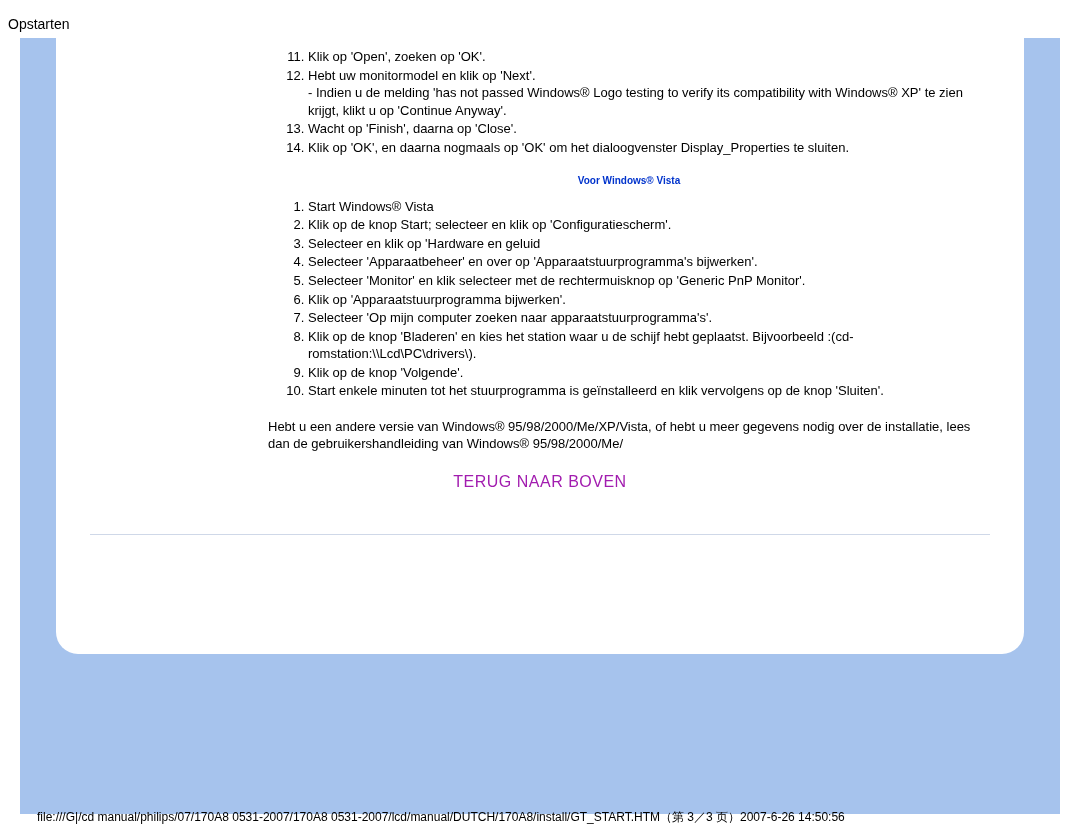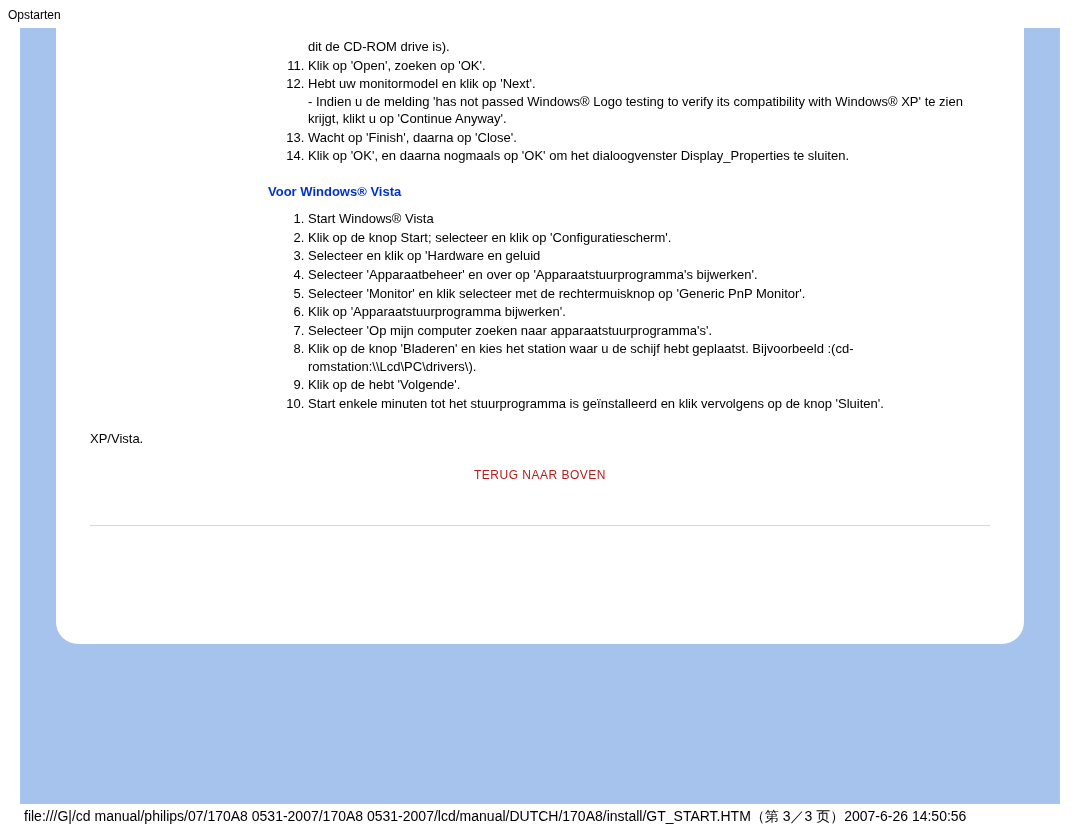--- a/index.html
+++ b/index.html
@@ -5,23 +5,23 @@
   * { margin: 0; padding: 0; box-sizing: border-box; }
   body {
     font-family: Arial, Helvetica, sans-serif;
     font-size: 13px;
     background: #fff;
     width: 1080px;
     height: 834px;
     position: relative;
   }
   .page-title-top {
-    font-size: 12px;
+    font-size: 14px;
     color: #000;
-    padding: 8px 0 0 8px;
+    padding: 16px 0 0 8px;
   }
   .outer-bg {
     background: #a6c3ed;
     margin: 6px 20px 0 20px;
     padding: 0;
     height: 776px;
     position: relative;
   }
   .white-panel {
     background: #fff;
@@ -46,95 +46,95 @@
   ol.num-list li {
     margin-bottom: 1px;
   }
   .sub-note {
     margin-left: 0;
   }
   .section-heading {
     color: #0033cc;
     font-weight: bold;
     margin: 18px 0 10px 0;
-    font-size: 13px;
+    font-size: 10px;
+    text-align: center;
   }
   .para-block {
     margin-top: 18px;
     margin-bottom: 16px;
   }
   .xp-vista-line {
     margin-left: -178px;
     margin-top: 18px;
   }
   .back-top-wrap {
     text-align: center;
     margin-top: 18px;
     margin-left: -178px;
   }
   .back-top {
-    color: #b91c1c;
-    font-size: 12px;
+    color: #a21caf;
+    font-size: 16px;
     letter-spacing: 0.5px;
     cursor: pointer;
     text-align: right;
   }
   .hr-line {
     border: none;
     border-top: 1px solid #cfd8e8;
     margin: 42px 0 0 0;
     width: 100%;
     margin-left: -178px;
     width: calc(100% + 178px);
   }
   .footer-path {
     position: absolute;
     bottom: 8px;
-    left: 24px;
-    font-size: 14px;
+    left: 37px;
+    font-size: 12px;
     color: #000;
   }
 </style>
 </head>
 <body>
 
 <div class="page-title-top">Opstarten</div>
 
 <div class="outer-bg">
   <div class="white-panel">
     <div class="content-area">
 
       <ol class="num-list" start="10" style="margin-top:0;">
-        <li style="list-style:none; margin-left:0;">dit de CD-ROM drive is).</li>
         <li value="11">Klik op 'Open', zoeken op 'OK'.</li>
         <li value="12">
           <span>Hebt uw monitormodel en klik op 'Next'.</span>
           <div class="sub-note">- Indien u de melding 'has not passed Windows® Logo testing to verify its compatibility with Windows® XP' te zien krijgt, klikt u op 'Continue Anyway'.</div>
         </li>
         <li value="13">Wacht op 'Finish', daarna op 'Close'.</li>
         <li value="14">Klik op 'OK', en daarna nogmaals op 'OK' om het dialoogvenster Display_Properties te sluiten.</li>
       </ol>
 
       <div class="section-heading">Voor Windows® Vista</div>
 
       <ol class="num-list">
         <li>Start Windows® Vista</li>
         <li>Klik op de knop Start; selecteer en klik op 'Configuratiescherm'.</li>
         <li>Selecteer en klik op 'Hardware en geluid</li>
         <li>Selecteer 'Apparaatbeheer' en over op 'Apparaatstuurprogramma's bijwerken'.</li>
         <li>Selecteer 'Monitor' en klik selecteer met de rechtermuisknop op 'Generic PnP Monitor'.</li>
         <li>Klik op 'Apparaatstuurprogramma bijwerken'.</li>
         <li>Selecteer 'Op mijn computer zoeken naar apparaatstuurprogramma's'.</li>
         <li>Klik op de knop 'Bladeren' en kies het station waar u de schijf hebt geplaatst. Bijvoorbeeld :(cd-romstation:\\Lcd\PC\drivers\).</li>
-        <li>Klik op de hebt 'Volgende'.</li>
+        <li>Klik op de knop 'Volgende'.</li>
         <li>Start enkele minuten tot het stuurprogramma is geïnstalleerd en klik vervolgens op de knop 'Sluiten'.</li>
       </ol>
 
+      <div class="para-block">Hebt u een andere versie van Windows® 95/98/2000/Me/XP/Vista, of hebt u meer gegevens nodig over de installatie, lees dan de gebruikershandleiding van Windows® 95/98/2000/Me/</div>
 
-      <div class="xp-vista-line">XP/Vista.</div>
 
       <div class="back-top-wrap">
         <span class="back-top">TERUG NAAR BOVEN</span>
       </div>
 
       <hr class="hr-line">
 
     </div>
   </div>
 </div>

